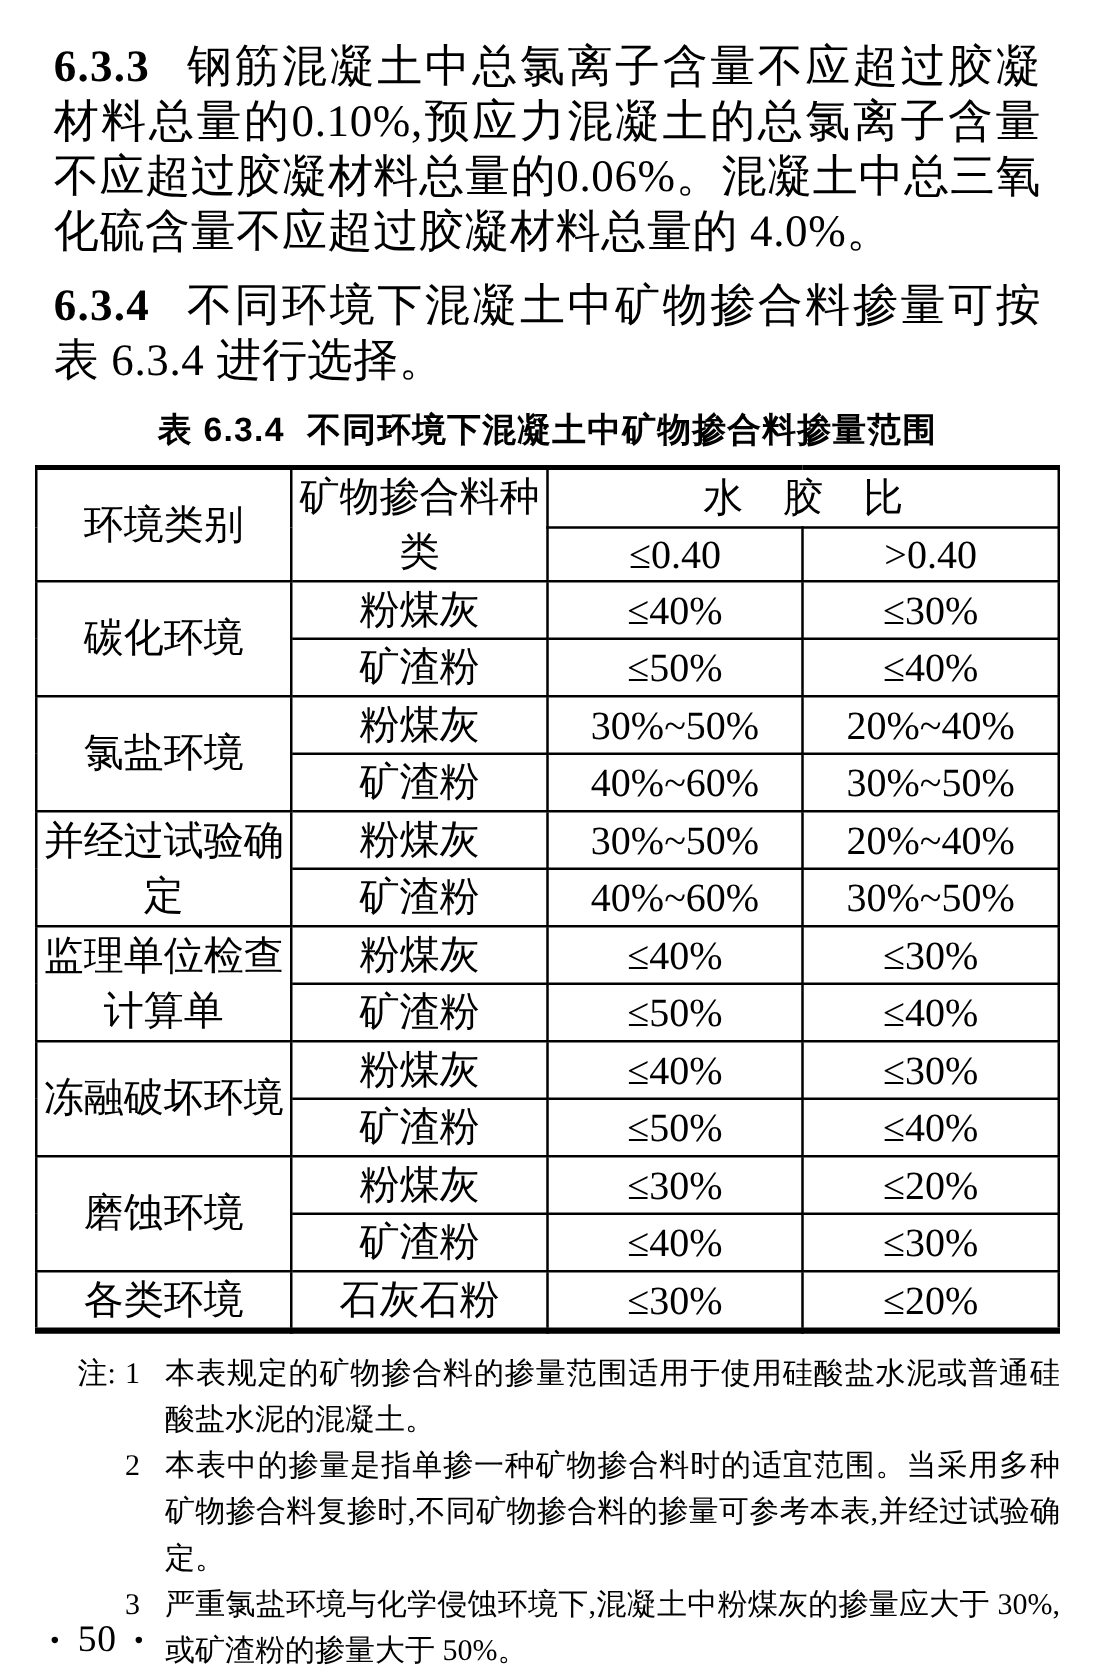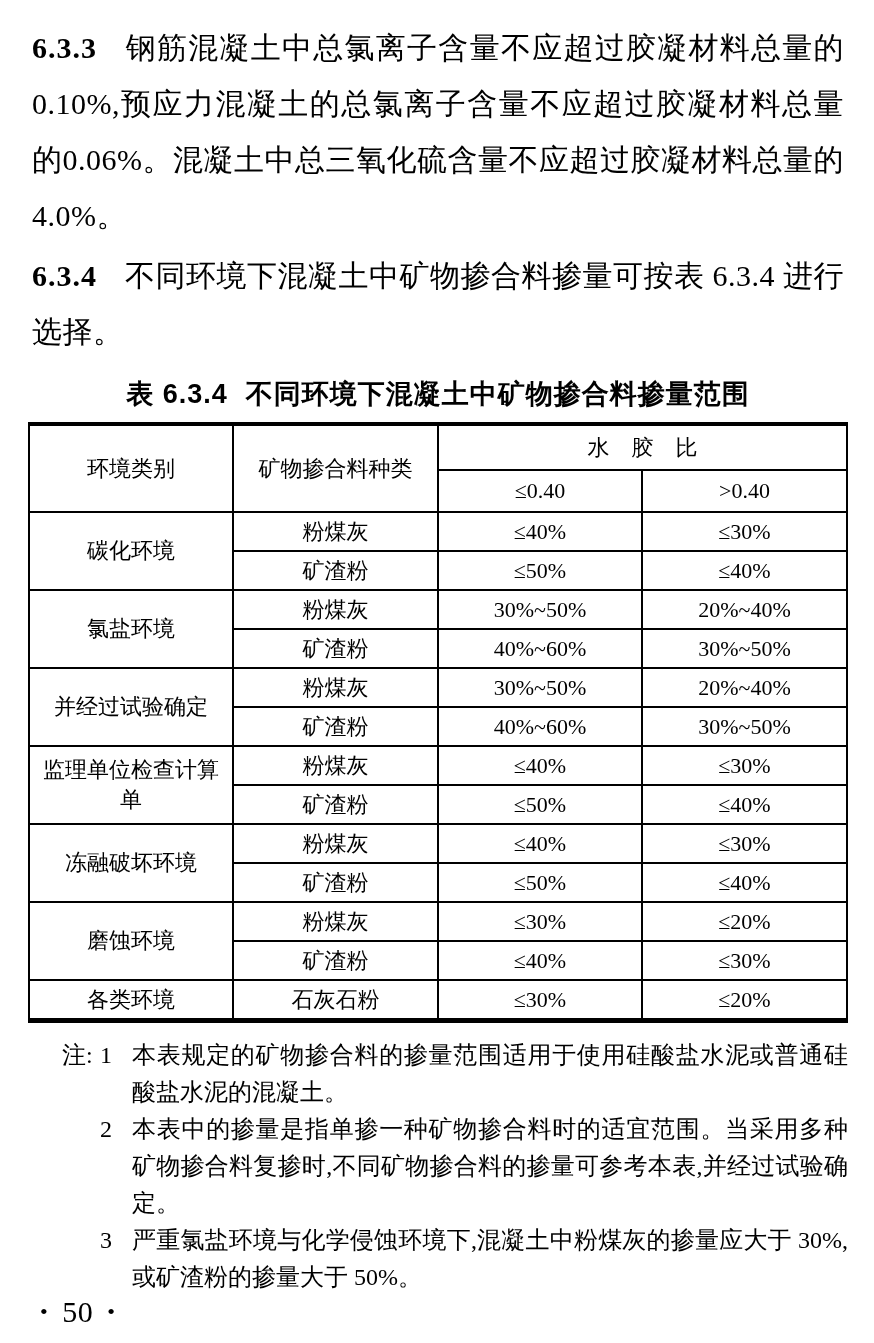--- a/index.html
+++ b/index.html
@@ -13,24 +13,24 @@
     width: 874px;
     height: 1343px;
     background: #ffffff;
     font-family: "Liberation Serif", "DejaVu Serif", serif;
     box-sizing: border-box;
     padding: 16px 26px 0 28px;
     overflow: hidden;
   }
   
   .para {
-    font-size: 30px;
-    line-height: 56px;
+    font-size: 36px;
+    line-height: 44px;
     text-align: justify;
-    margin: 4px;
+    margin: 15px;
     letter-spacing: 0.5px;
   }
   .para.indent { text-indent: 2em; }
   .clause-num {
     font-weight: bold;
     margin-right: 28px;
     letter-spacing: 1px;
   }
   
   .table-title {
@@ -40,21 +40,21 @@
     text-align: center;
     margin: 16px 0 10px 0;
     letter-spacing: 1px;
   }
   .table-title .tnum { margin-right: 18px; }
   
   table.spec {
     width: 818px;
     border-collapse: collapse;
     table-layout: fixed;
-    font-size: 22px;
+    font-size: 32px;
     border-top: 4px solid #000;
     border-bottom: 5px solid #000;
     border-left: 2px solid #000;
     border-right: 2px solid #000;
   }
   table.spec td, table.spec th {
     border: 2px solid #000;
     text-align: center;
     vertical-align: middle;
     font-weight: normal;

